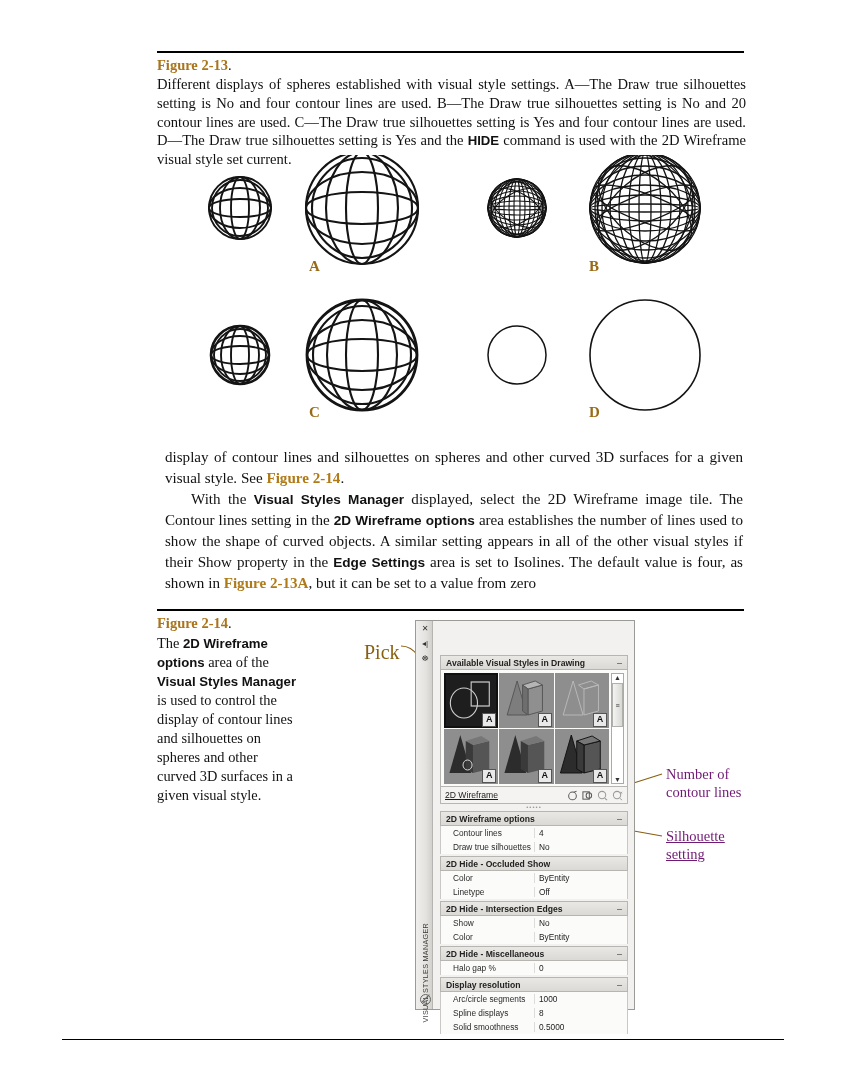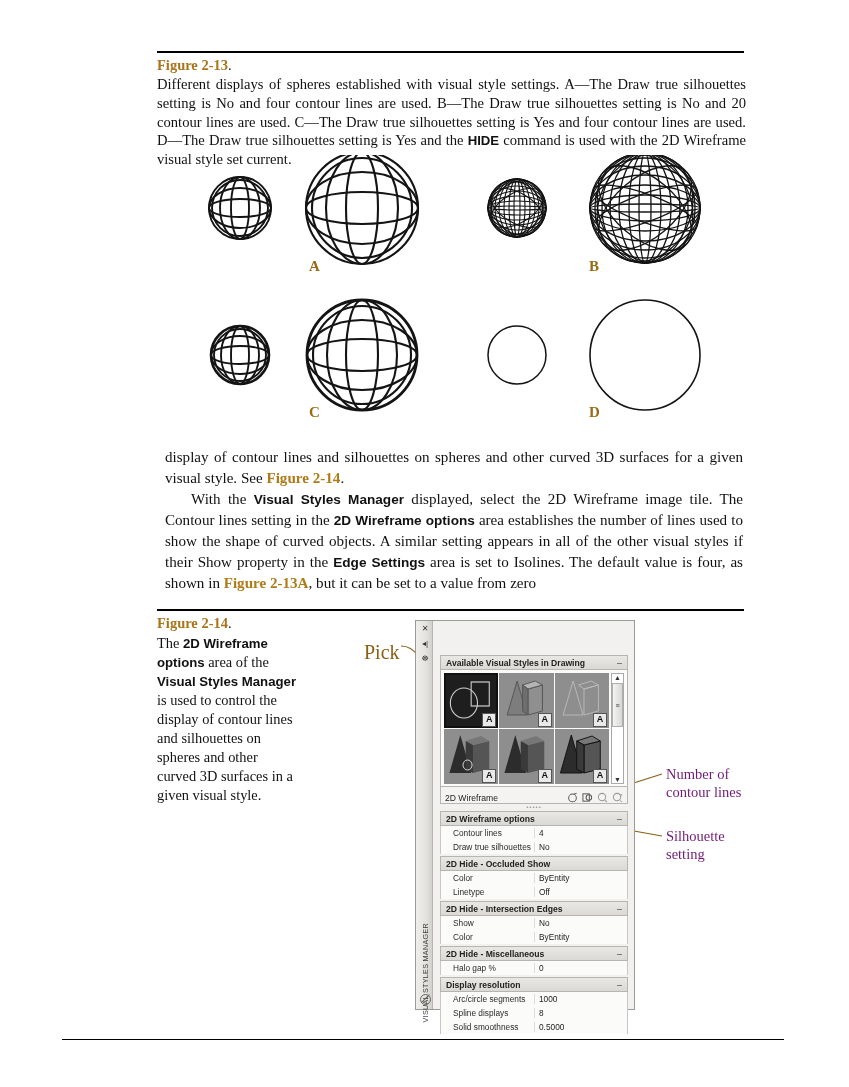--- a/index.html
+++ b/index.html
@@ -91,21 +91,21 @@
     color: #8a5f12;
   }
   .callout {
     position: absolute;
     font-family: "Liberation Serif", serif;
     font-size: 14.5px;
     line-height: 1.22;
     color: #701a75;
   }
   .callout-1 { left: 666px; top: 766px; }
-  .callout-2 { left: 666px; top: 828px; }
+  .callout-2 { left: 666px; top: 828px; text-decoration: underline; }
 
   
   .arrows { position: absolute; left:0; top:0; width:849px; height:1087px; pointer-events:none; }
 
   
   .palette {
     position: absolute; left: 415px; top: 620px;
     width: 220px; height: 390px;
     background: #f2f1ef;
     border: 1px solid #9a9a96;
@@ -190,22 +190,22 @@
   }
   .thumb-scroll .thumbbar {
     width: 9px; height: 42px; background: linear-gradient(to right,#f4f4f4,#d8d8d4);
     border: 1px solid #b0b0ac; margin-top: 2px;
     display:flex; align-items:center; justify-content:center; font-size:7px;
   }
 
   .style-name-row {
     border: 1px solid #b6b5b1; border-top: none;
     background: #f4f3f1; height: 17px;
-    display: flex; align-items: flex-end;
-    padding: 0 4px; box-sizing: border-box;
+    display: flex; align-items: center;
+    padding: 0 4px; box-sizing: border-box; text-decoration: underline;
   }
   .style-name-row .nm {
     font-family: "Liberation Sans", sans-serif; font-size: 8.6px; color: #1c1c1c; flex: 1;
   }
   .style-name-row .tool-icons { display: flex; gap: 4px; }
 
   .grip {
     height: 6px; display:flex; align-items:center; justify-content:center;
     letter-spacing: 1px; color:#9a9a96; font-size: 6px;
     font-family: "Liberation Sans", sans-serif;

